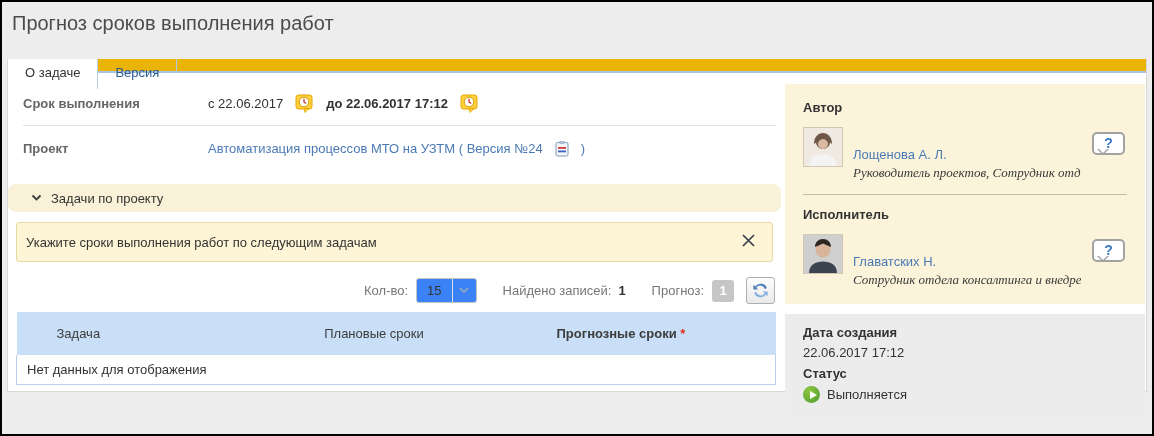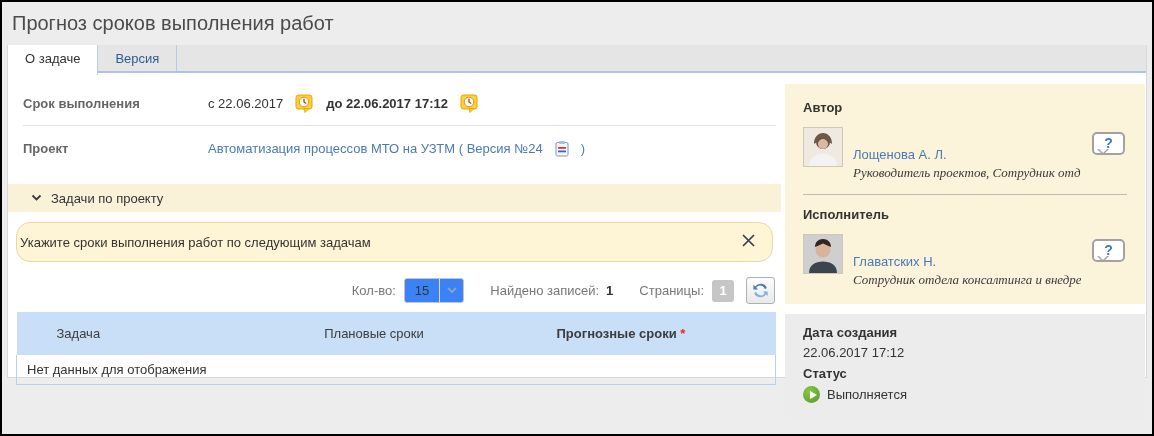--- a/index.html
+++ b/index.html
@@ -22,23 +22,24 @@
   
   .card {
     margin: 0 5px;
     height: 333px;
     background: #fff;
     border: 1px solid #d9d9d9;
     border-top: none;
   }
   .tabbar {
     display: flex;
-    background: #e5e5e5;
+    background: #eab308;
     border-bottom: 2px solid #a9c4e4;
-    height: 28px;
+    height: 14px;
+    margin-top: 14px;
   }
   .tab {
     padding: 0 17px;
     line-height: 28px;
     font-size: 13px;
     cursor: pointer;
     white-space: nowrap;
   }
   .tab.active {
     background: #fff;
@@ -66,28 +67,29 @@
   
   .section-bar {
     margin-top: 15px;
     height: 28px;
     background: #f9f2d8;
     display: flex;
     align-items: center;
     gap: 9px;
     padding-left: 23px;
     cursor: pointer;
+    border-radius: 8px;
   }
   
   .notice {
     margin: 10px 8px 0 8px;
     background: #fdf5d5;
     border: 1px solid #e7d9a4;
-    border-radius: 14px;
-    padding: 8px 12px 8px 3px;
+    border-radius: 3px;
+    padding: 8px 12px 8px 9px;
     display: flex;
     align-items: center;
     justify-content: space-between;
   }
   .close-btn { cursor: pointer; padding: 2px 4px; }
 
   
   .controls {
     margin: 15px 6px 0 0;
     display: flex;
@@ -299,21 +301,21 @@
                 <path d="M1 1l4 4 4-4" stroke="#9aa7b5" stroke-width="1.7" fill="none"></path>
               </svg>
           </span>
         </span>
         <span class="spacer"></span>
         <span class="ctl-group">
           <span>Найдено записей:</span>
           <span class="found-num">1</span>
         </span>
         <span class="spacer"></span>
-        <span>Страницы:</span>
+        <span>Прогноз:</span>
         <span class="page-btn">1</span>
         <span class="refresh-btn">
           <span class="icon">
             <svg width="17" height="17" viewBox="0 0 16 16">
               <path d="M13.9 5.6A6.2 6.2 0 0 0 3 4.3L1.3 2.6v4.5h4.5L4 5.3a4.6 4.6 0 0 1 8.2 1.5z" fill="#4a7ebb"></path>
               <path d="M2.1 10.4A6.2 6.2 0 0 0 13 11.7l1.7 1.7V8.9h-4.5L12 10.7a4.6 4.6 0 0 1-8.2-1.5z" fill="#83aede"></path>
             </svg>
           </span>
         </span>
       </div>

